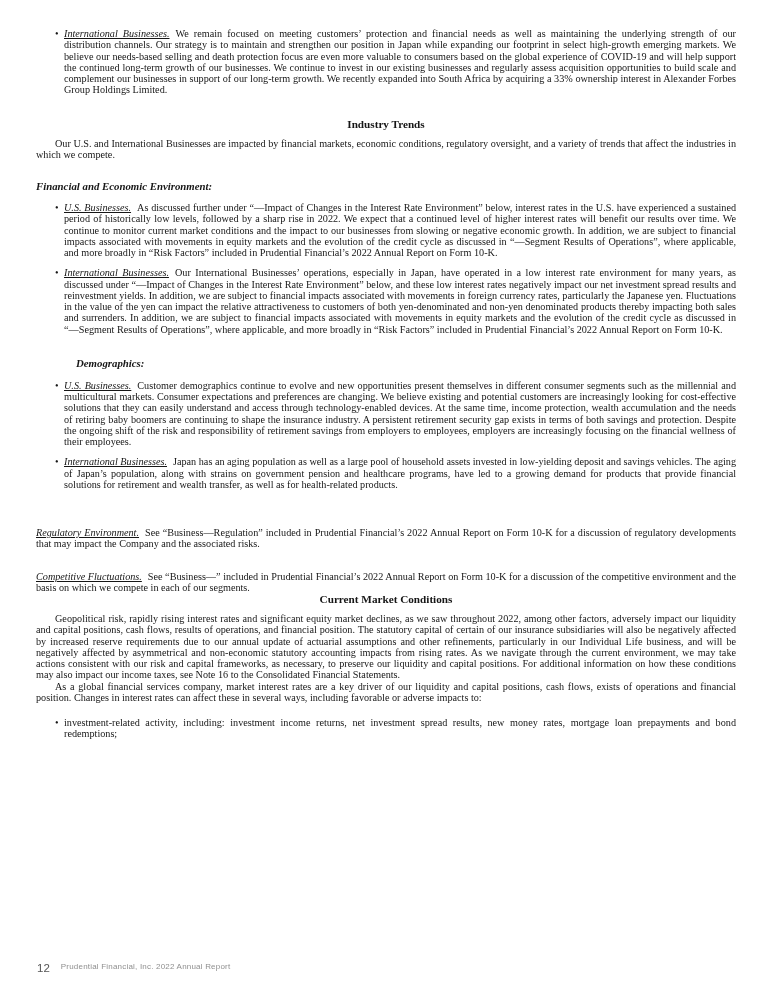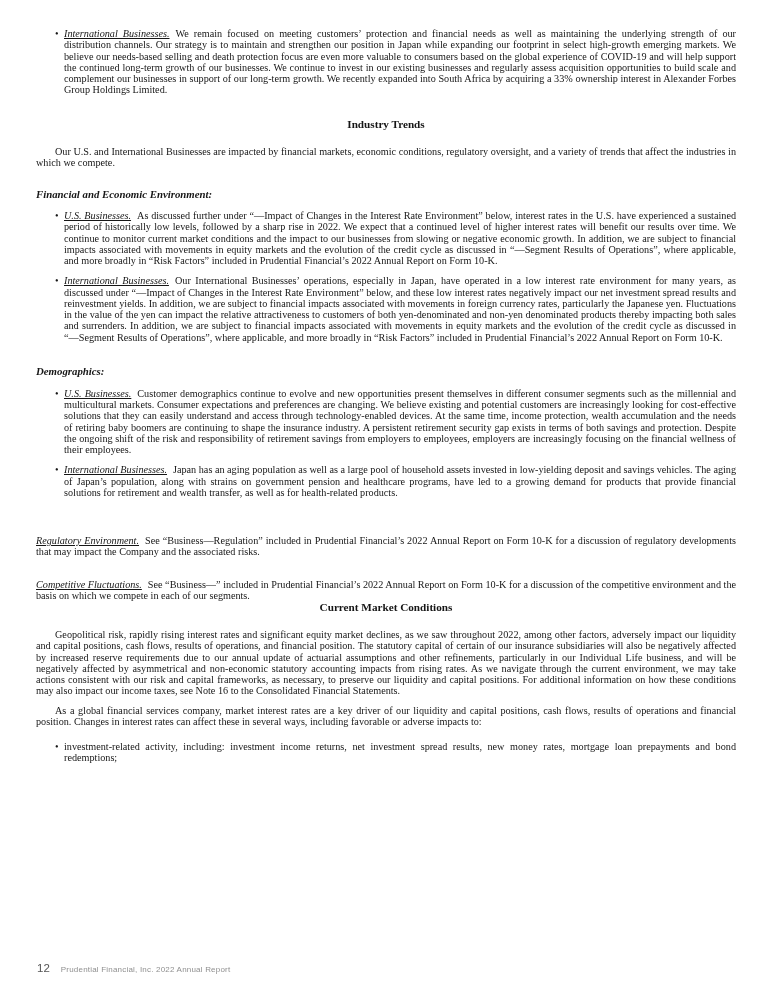--- a/index.html
+++ b/index.html
@@ -17,21 +17,21 @@
     top: 28px;
     left: 36px;
     width: 700px;
     display: flex;
     flex-direction: column;
     font-size: 10.2px;
     line-height: 11.25px;
     text-align: justify;
   }
   .para { margin: 0; }
-  .indent { text-indent: 19px; margin-top: 8px; }
+  .indent { text-indent: 19px; }
   .lead { font-style: italic; margin-right: 6px; text-decoration: underline; }
   .bullet {
     position: relative;
     padding-left: 28px;
     box-sizing: border-box;
   }
   .bullet .marker {
     position: absolute;
     left: 19px;
     top: 0;
@@ -49,32 +49,32 @@
     font-size: 10.8px;
     line-height: 12px;
     text-align: left;
     font-weight: bold;
     margin: 0;
   }
   
   .mb9  { margin-bottom: 9px; }
   .h2-industry  { margin-top: 22px; margin-bottom: 8px; }
   .h3-financial { margin-top: 20px; margin-bottom: 10px; }
-  .h3-demo      { margin-top: 22px; margin-bottom: 11px; }
+  .h3-demo      { margin-top: 22px; margin-bottom: 11px; margin-left: 40px; }
   .p-reg        { margin-top: 37px; }
   .p-comp       { margin-top: 21px; }
   .h2-current   { margin-bottom: 8px; }
   .h2-impact    { margin-top: 42px; margin-bottom: 8px; }
   .b-invest     { margin-top: 14px; }
   .footer {
     position: absolute;
     left: 37px;
     top: 962px;
     display: flex;
-    align-items: flex-end;
+    align-items: flex-start;
     gap: 11px;
     font-family: "Liberation Sans", sans-serif;
     text-align: left;
   }
   .footer .num { font-size: 11.5px; color: #555555; }
   .footer .title { font-size: 8px; color: #8f8f8f; letter-spacing: 0.2px; }
 </style>
 </head>
 <body>
 
@@ -120,21 +120,21 @@
 
     <p class="para p-comp">
       <span class="lead">Competitive Fluctuations.</span><span>See “Business—” included in Prudential Financial’s 2022 Annual Report on Form 10-K for a discussion of the competitive environment and the basis on which we compete in each of our segments.</span>
     </p>
 
     <h2 class="h2 h2-current">Current Market Conditions</h2>
 
     <p class="para indent">Geopolitical risk, rapidly rising interest rates and significant equity market declines, as we saw throughout 2022, among other factors, adversely impact our liquidity and capital positions, cash flows, results of operations, and financial position. The statutory capital of certain of our insurance subsidiaries will also be negatively affected by increased reserve requirements due to our annual update of actuarial assumptions and other refinements, particularly in our Individual Life business, and will be negatively affected by asymmetrical and non-economic statutory accounting impacts from rising rates. As we navigate through the current environment, we may take actions consistent with our risk and capital frameworks, as necessary, to preserve our liquidity and capital positions. For additional information on how these conditions may also impact our income taxes, see Note 16 to the Consolidated Financial Statements.</p>
 
 
-    <p class="para indent">As a global financial services company, market interest rates are a key driver of our liquidity and capital positions, cash flows, results of operations and financial position. Changes in interest rates can affect these in several ways, including favorable or adverse impacts to:</p>
+    <p class="para indent">As a global financial services company, market interest rates are a key driver of our liquidity and capital positions, cash flows, exists of operations and financial position. Changes in interest rates can affect these in several ways, including favorable or adverse impacts to:</p>
 
     <div class="para bullet b-invest">
       <span class="marker">•</span>
       <span>investment-related activity, including: investment income returns, net investment spread results, new money rates, mortgage loan prepayments and bond redemptions;</span>
     </div>
 
   </div>
 
   <div class="footer">
     <span class="num">12</span>

